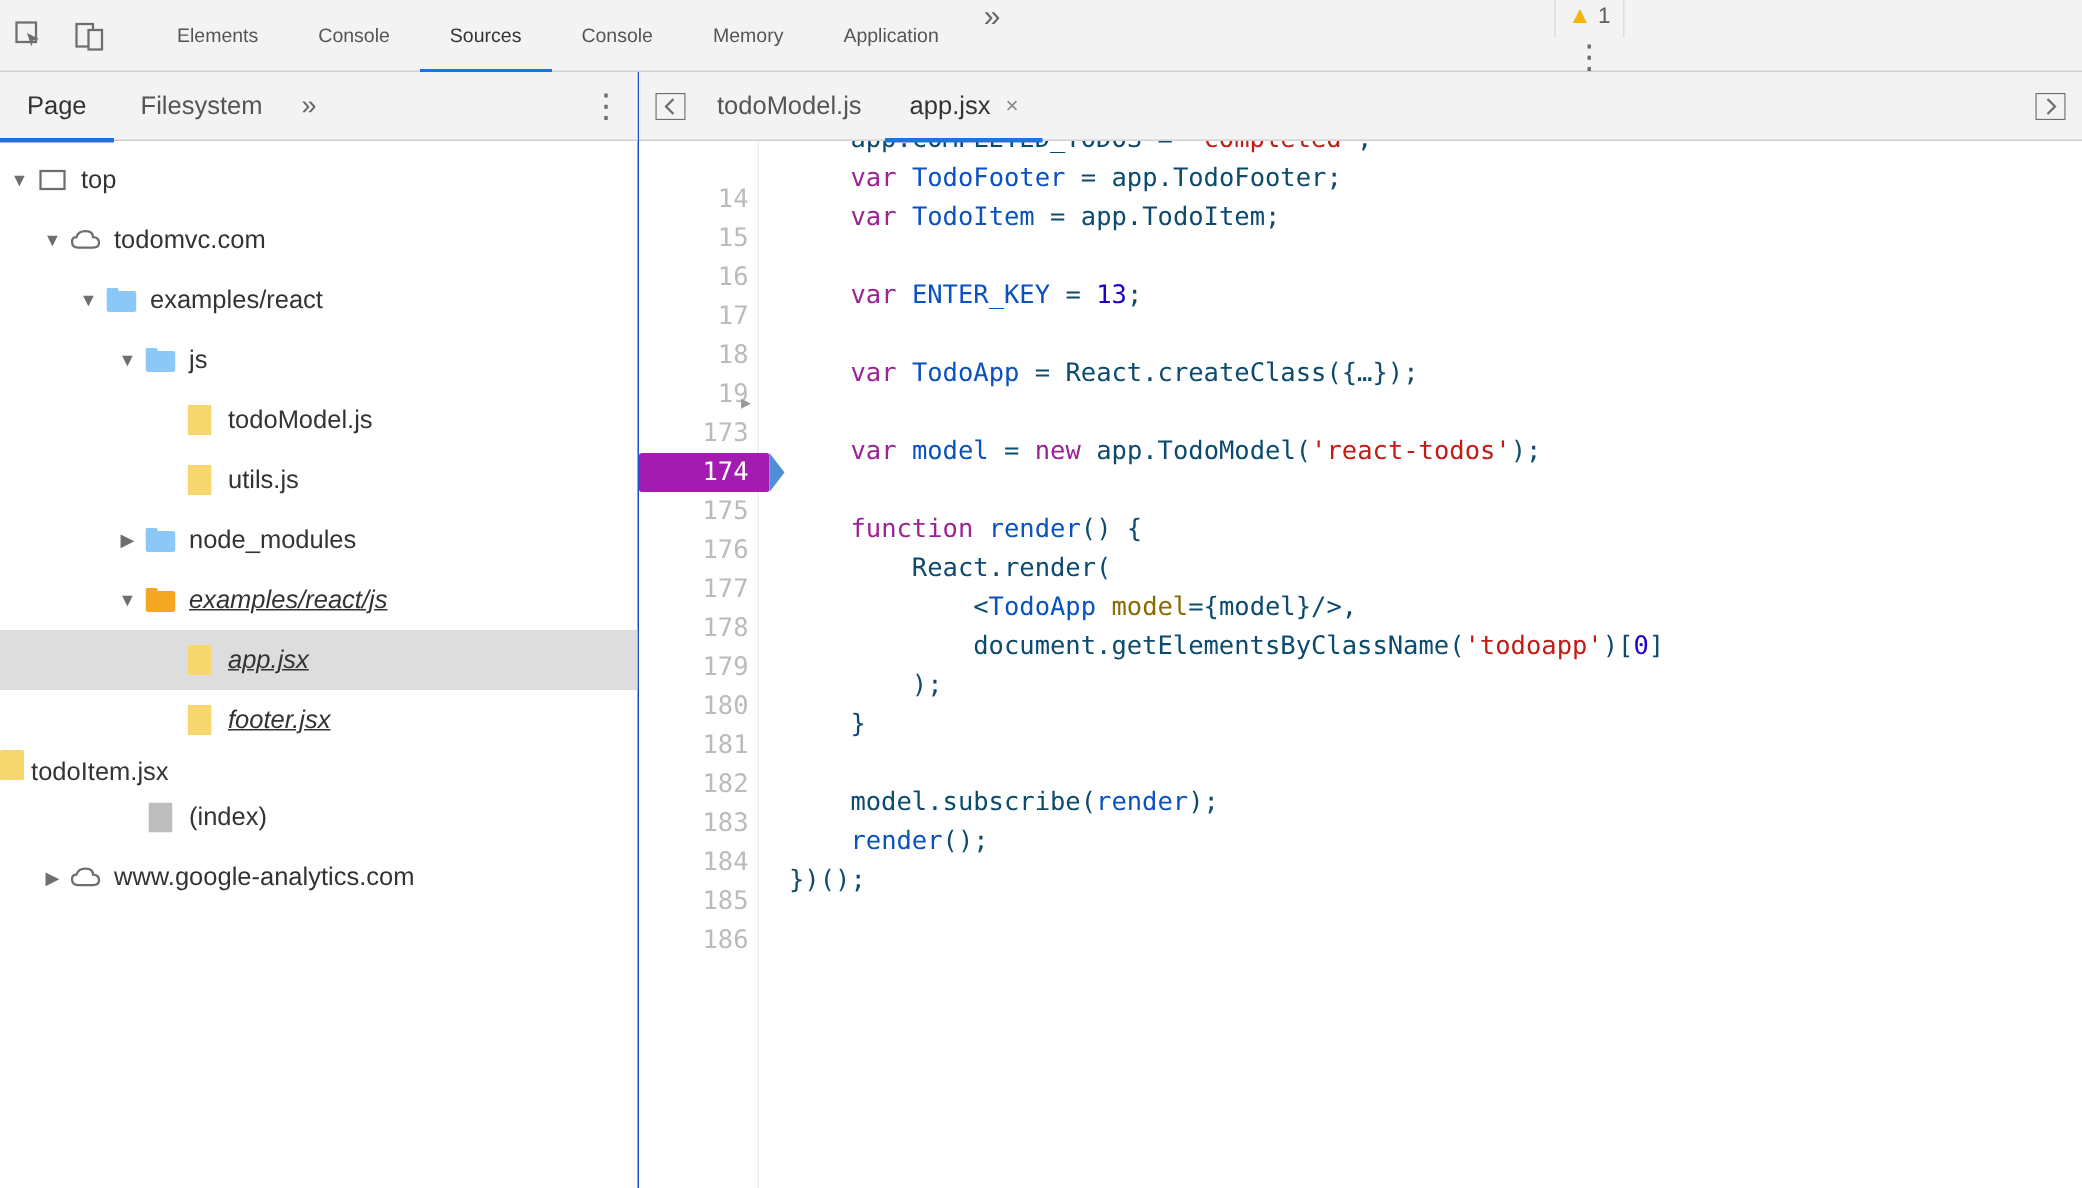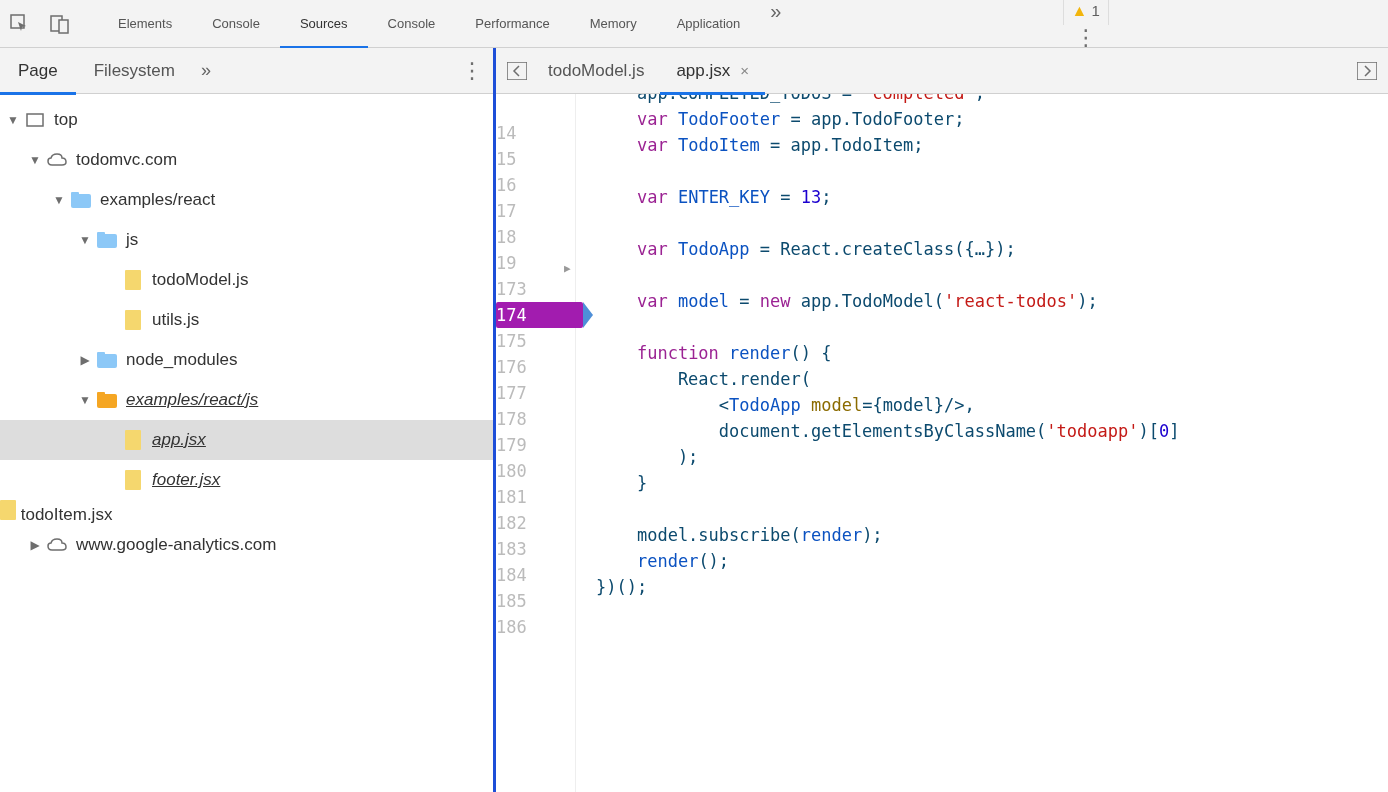--- a/index.html
+++ b/index.html
@@ -12,21 +12,21 @@
 .topbar .tab.active { color: #333; }
 .topbar .tab.active::after { content: ""; position: absolute; left: 0; right: 0; bottom: -1px; height: 3px; background: #1a73e8; }
 .topbar .right { display: flex; align-items: center; padding-right: 8px; }
 .topbar .chevrons { font-size: 20px; color: #666; padding: 0 10px; }
 .warning { display: flex; align-items: center; color: #5f5f5f; font-size: 15px; padding: 0 8px; border-left: 1px solid #ddd; border-right: 1px solid #ddd; height: 28px; }
 .warning .tri { color: #f2b50c; margin-right: 4px; font-size: 16px; }
 .kebab { font-size: 22px; color: #6e6e6e; padding: 0 12px; }
 
 .main { display: flex; height: calc(792px - 48px); }
 
-.left { width: 496px; display: flex; flex-direction: column; border-right: 3px solid #1d4ed8; }
+.left { width: 426px; display: flex; flex-direction: column; border-right: 1px solid #1d4ed8; }
 .left-tabs { display: flex; align-items: center; height: 46px; border-bottom: 1px solid #d0d0d0; background: #f3f3f3; position: relative; }
 .left-tabs .ltab { padding: 0 18px; display: flex; align-items: center; height: 46px; font-size: 17px; color: #555; position: relative; }
 .left-tabs .ltab.active { color: #333; }
 .left-tabs .ltab.active::after { content: ""; position: absolute; left: 0; right: 0; bottom: -1px; height: 3px; background: #1a73e8; }
 .left-tabs .chev { font-size: 18px; color: #666; padding: 0 8px; }
 .left-tabs .more { position: absolute; right: 10px; font-size: 22px; color: #6e6e6e; }
 
 .tree { flex: 1; overflow: auto; padding-top: 6px; font-size: 17px; color: #333; }
 .row { display: flex; align-items: center; height: 40px; white-space: nowrap; }
 .row .arrow { width: 14px; text-align: center; color: #6e6e6e; font-size: 12px; margin-right: 4px; }
@@ -47,21 +47,21 @@
 .right { flex: 1; display: flex; flex-direction: column; }
 .file-tabs { display: flex; align-items: center; height: 46px; border-bottom: 1px solid #d0d0d0; background: #f3f3f3; padding: 0 6px; }
 .file-tabs .side-toggle { width: 30px; height: 30px; display: flex; align-items: center; justify-content: center; color: #6e6e6e; }
 .file-tabs .ftab { display: flex; align-items: center; padding: 0 16px; height: 46px; font-size: 17px; color: #555; position: relative; }
 .file-tabs .ftab.active { color: #333; }
 .file-tabs .ftab.active::after { content: ""; position: absolute; left: 0; right: 0; bottom: -1px; height: 3px; background: #1a73e8; }
 .file-tabs .ftab .close { margin-left: 10px; color: #888; font-size: 15px; }
 .file-tabs .spacer { flex: 1; }
 
 .editor { display: flex; flex: 1; overflow: hidden; font-family: "Menlo", "Consolas", monospace; font-size: 17px; line-height: 26px; }
-.gutter { width: 80px; background: #fff; color: #bbb; padding-right: 6px; position: relative; border-right: 1px solid #eee; }
+.gutter { width: 80px; background: #fff; text-align: right; color: #bbb; padding-right: 6px; position: relative; border-right: 1px solid #eee; }
 .gutter .ln { height: 26px; position: relative; }
 .gutter .ln.bp { background: #a21caf; color: #fff; margin-right: -14px; padding-right: 14px; border-radius: 2px; }
 .gutter .ln.bp::after { content: ""; position: absolute; right: -10px; top: 0; width: 0; height: 0; border-top: 13px solid transparent; border-bottom: 13px solid transparent; border-left: 10px solid #4e8fd8; }
 .gutter .ln .fold { position: absolute; left: 68px; top: 6px; color: #999; font-size: 11px; }
 .codewrap { flex: 1; overflow: auto; padding-left: 20px; }
 .code .cl { height: 26px; white-space: pre; }
 .kw { color: #9b2393; text-align: right; }
 .def { color: #0b52c1; }
 .fn { color: #0b52c1; }
 .str { color: #c41a16; }
@@ -92,23 +92,20 @@
     <div class="tab">
         <span>Console</span>
       </div>
     <div class="tab active">
         <span>Sources</span>
       </div>
     <div class="tab">
         <span>Console</span>
       </div>
     <div class="tab">
-        <span>Performance</span>
-      </div>
-    <div class="tab">
         <span>Memory</span>
       </div>
     <div class="tab">
         <span>Application</span>
       </div>
     <div class="chevrons">»</div>
   </div>
   <div class="right">
     <div class="warning">
       <span class="tri">▲</span>
@@ -237,20 +234,29 @@
       </div>
 
       <div class="">
         <span class="arrow"></span>
         <span class="icon file-yellow"><svg width="16" height="20">
               <rect x="0" y="0" width="16" height="20" rx="1"></rect>
             </svg></span>
         <span class="label italic">todoItem.jsx</span>
       </div>
 
+      <div class="row indent3">
+        <span class="arrow"></span>
+        <span class="icon file-gray">
+            <svg width="16" height="20">
+              <rect x="0" y="0" width="16" height="20" rx="1"></rect>
+            </svg>
+          </span>
+        <span class="label">(index)</span>
+      </div>
 
       <div class="row indent1">
         <span class="arrow">▶</span>
         <span class="icon">
             <svg width="20" height="14" viewBox="0 0 20 14">
               <path d="M5 12 Q1 12 1 8 Q1 5 4 5 Q5 1 10 1 Q15 1 15 5 Q19 5 19 9 Q19 12 15 12 Z" fill="none" stroke="#6e6e6e" stroke-width="1.5"></path>
             </svg>
           </span>
         <span class="label">www.google-analytics.com</span>
       </div>

